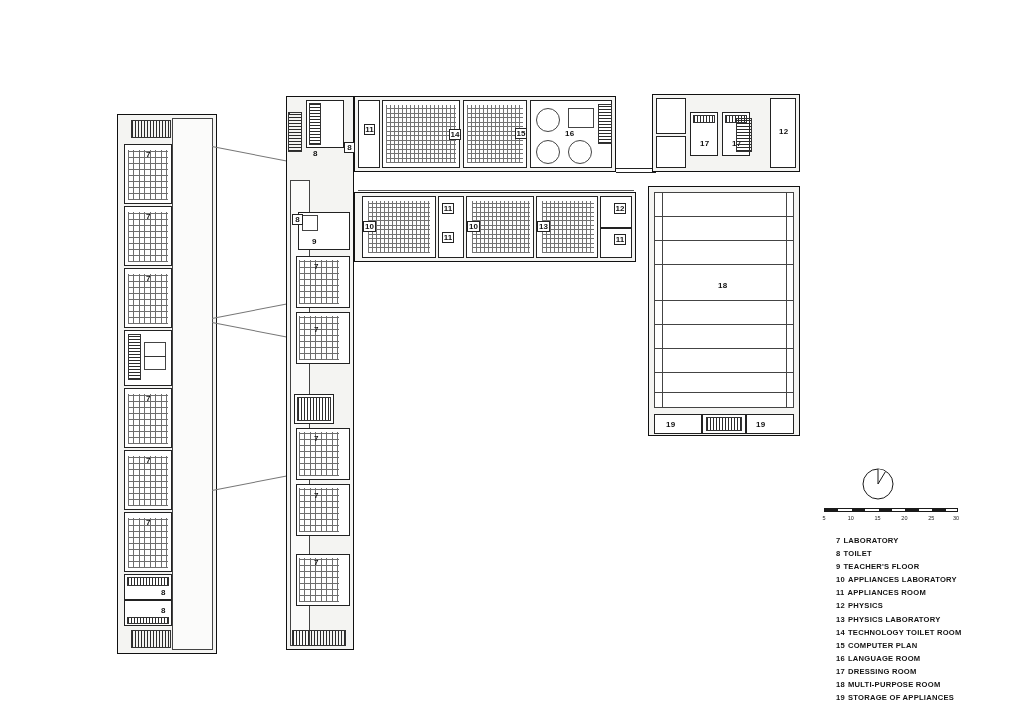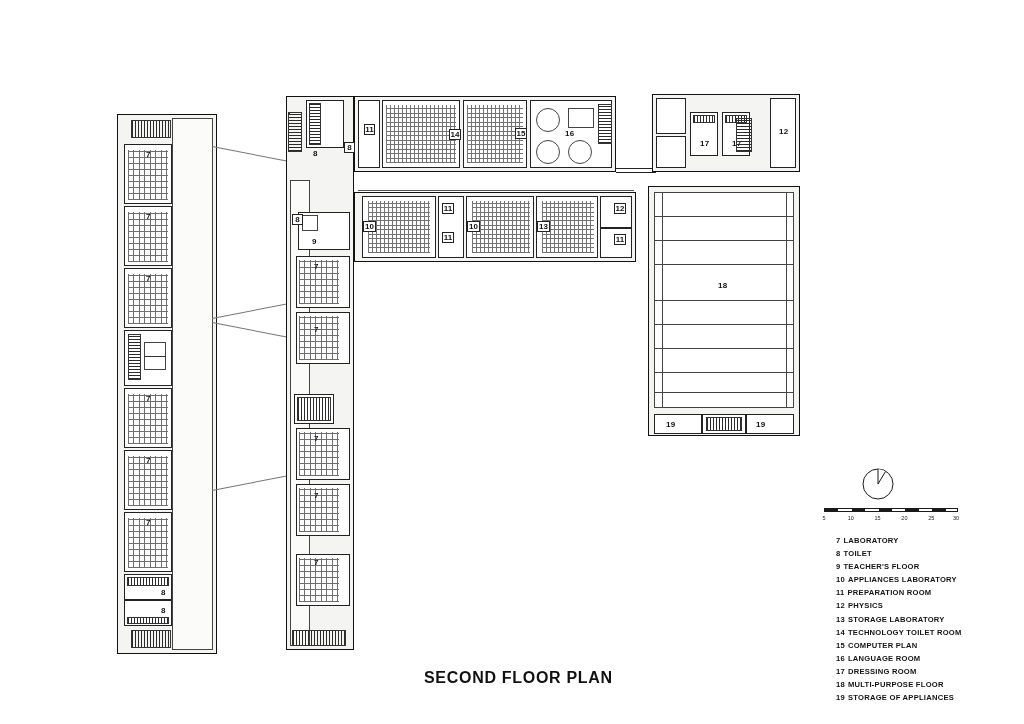--- a/index.html
+++ b/index.html
@@ -374,43 +374,42 @@
     <div class="legend-row">
       <span class="num">8</span><span>TOILET</span>
     </div>
     <div class="legend-row">
       <span class="num">9</span><span>TEACHER'S FLOOR</span>
     </div>
     <div class="legend-row">
       <span class="num">10</span><span>APPLIANCES LABORATORY</span>
     </div>
     <div class="legend-row">
-      <span class="num">11</span><span>PREPARATION ROOM</span>
+      <span class="num">11</span><span>APPLIANCES ROOM</span>
     </div>
     <div class="legend-row">
       <span class="num">12</span><span>PHYSICS</span>
     </div>
     <div class="legend-row">
-      <span class="num">13</span><span>STORAGE LABORATORY</span>
+      <span class="num">13</span><span>PHYSICS LABORATORY</span>
     </div>
     <div class="legend-row">
       <span class="num">14</span><span>TECHNOLOGY TOILET ROOM</span>
     </div>
     <div class="legend-row">
       <span class="num">15</span><span>COMPUTER PLAN</span>
     </div>
     <div class="legend-row">
       <span class="num">16</span><span>LANGUAGE ROOM</span>
     </div>
     <div class="legend-row">
       <span class="num">17</span><span>DRESSING ROOM</span>
     </div>
     <div class="legend-row">
-      <span class="num">18</span><span>MULTI-PURPOSE FLOOR</span>
+      <span class="num">18</span><span>MULTI-PURPOSE ROOM</span>
     </div>
     <div class="legend-row">
       <span class="num">19</span><span>STORAGE OF APPLIANCES</span>
     </div>
   </div>
 
-  <div class="title-shift">SECOND FLOOR PLAN</div>
 
 </div>
 
 </body></html>

